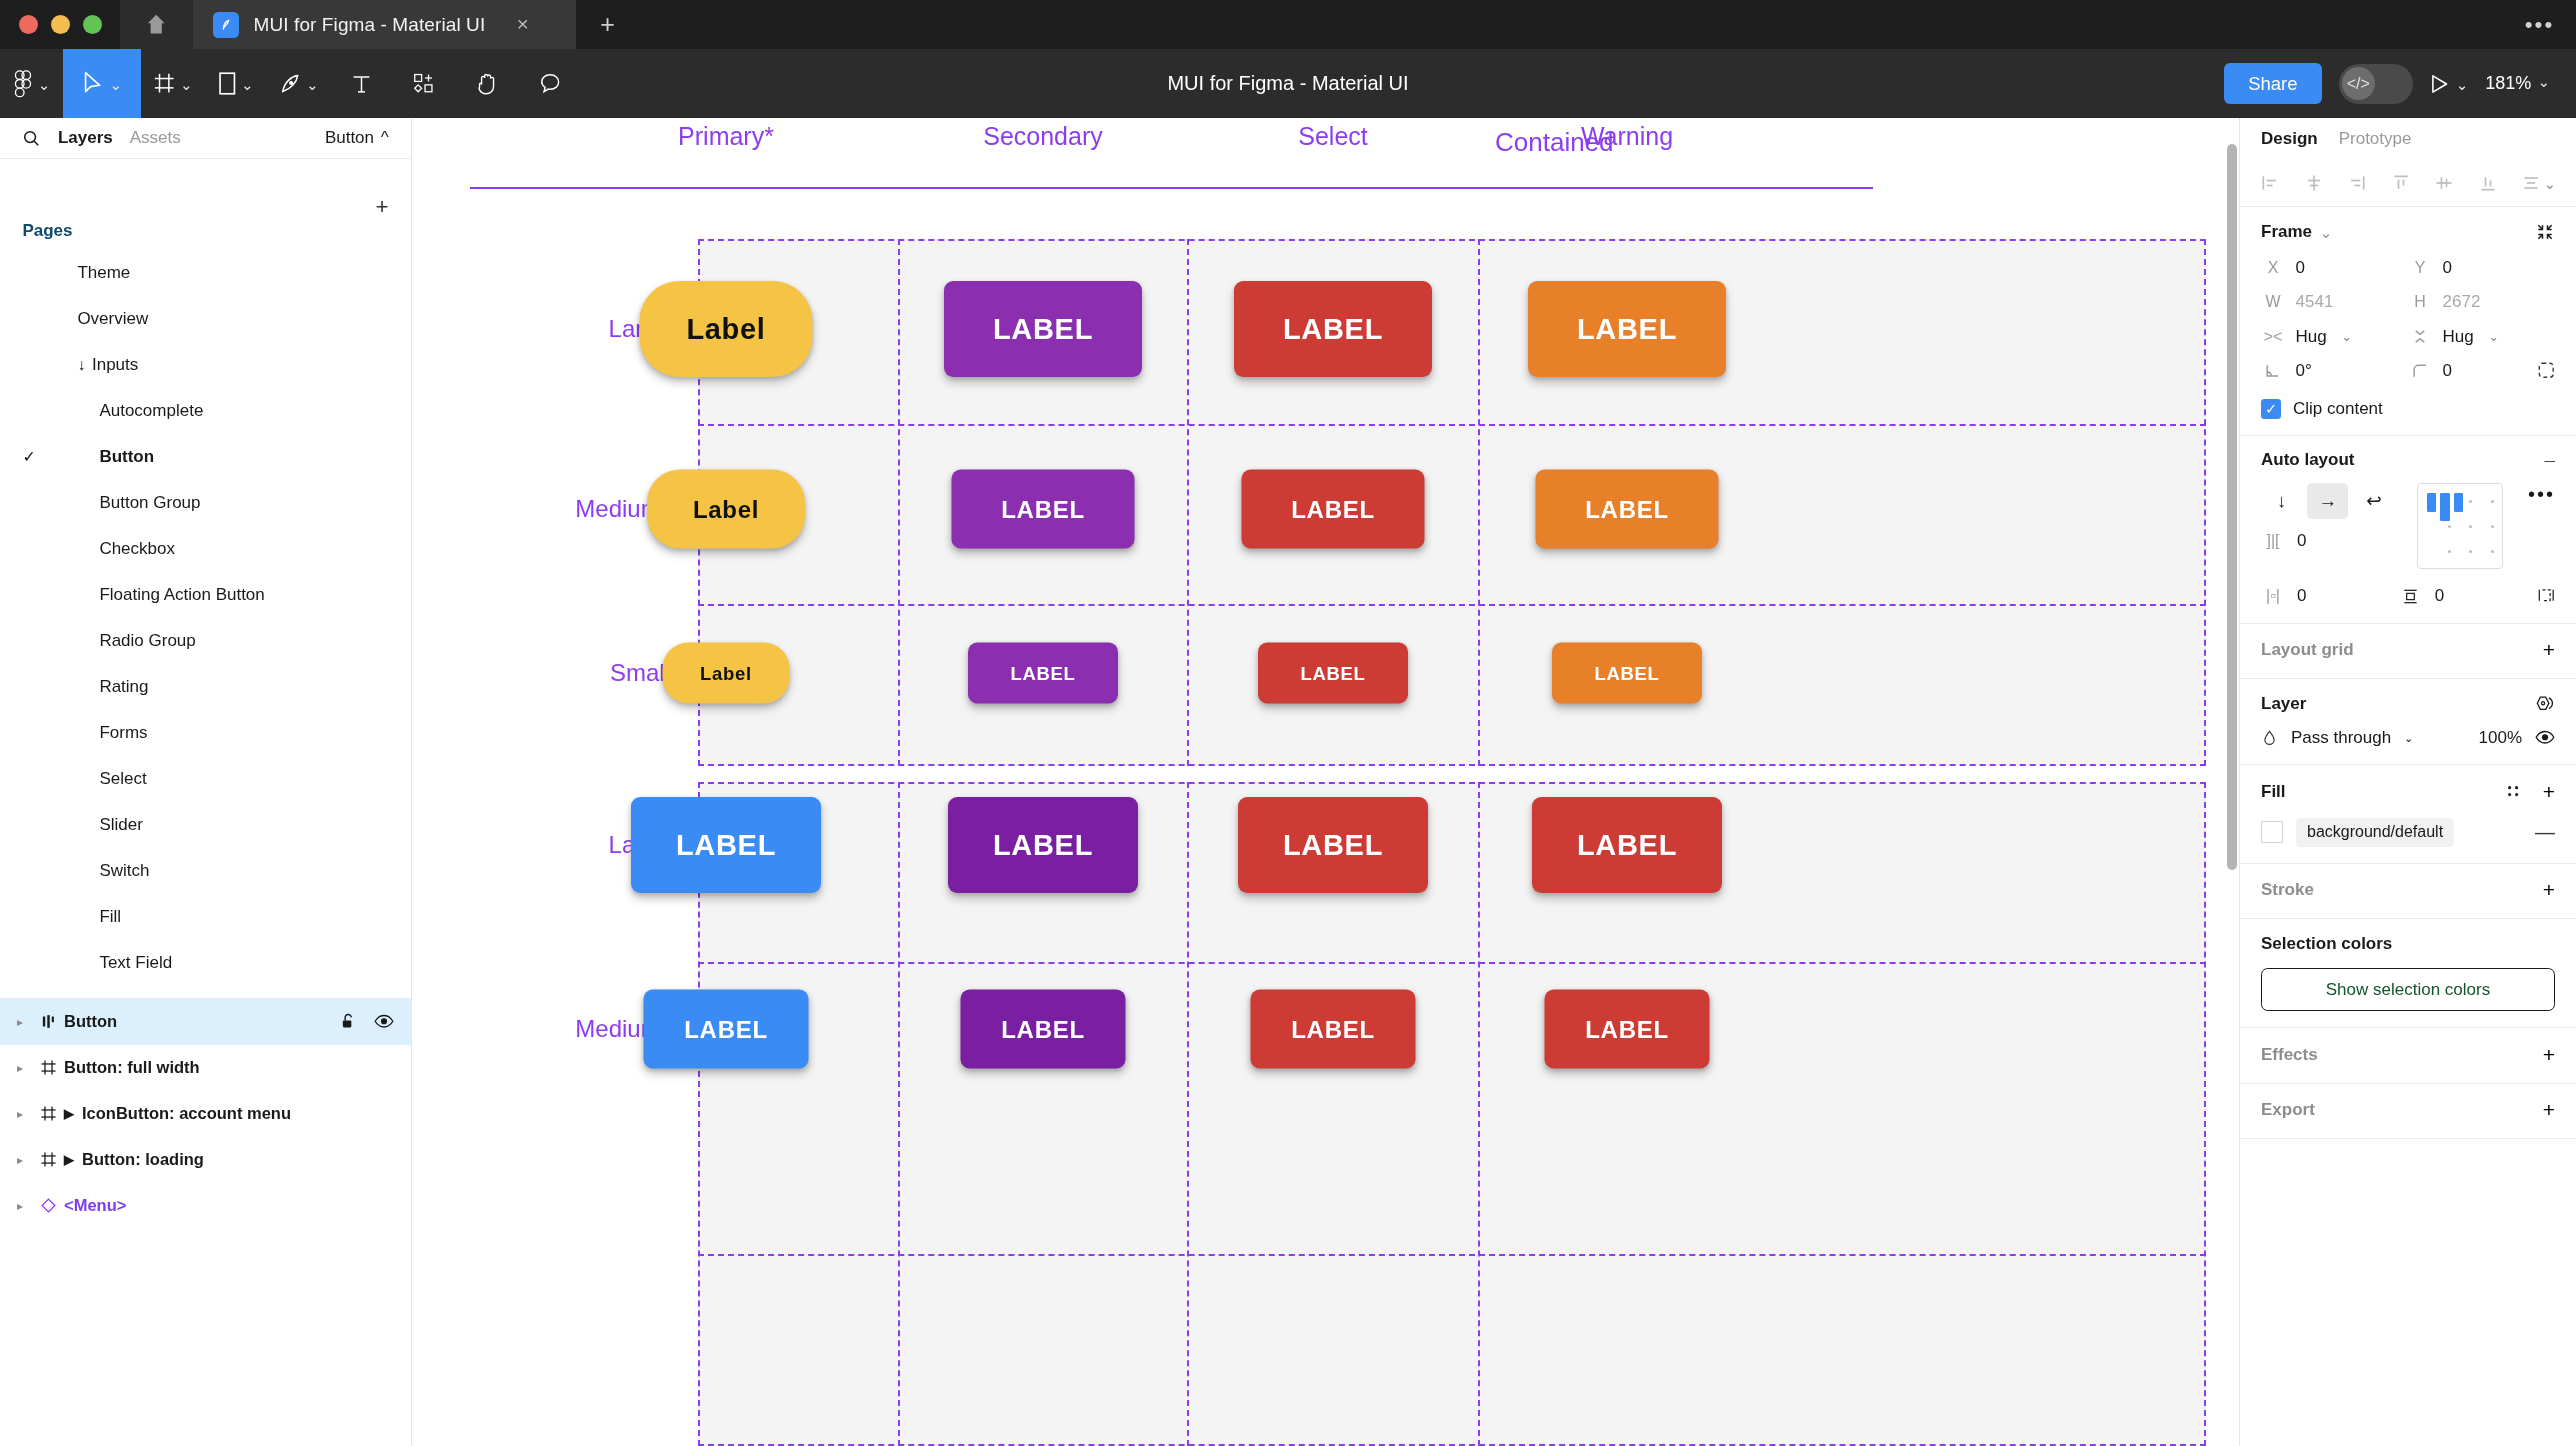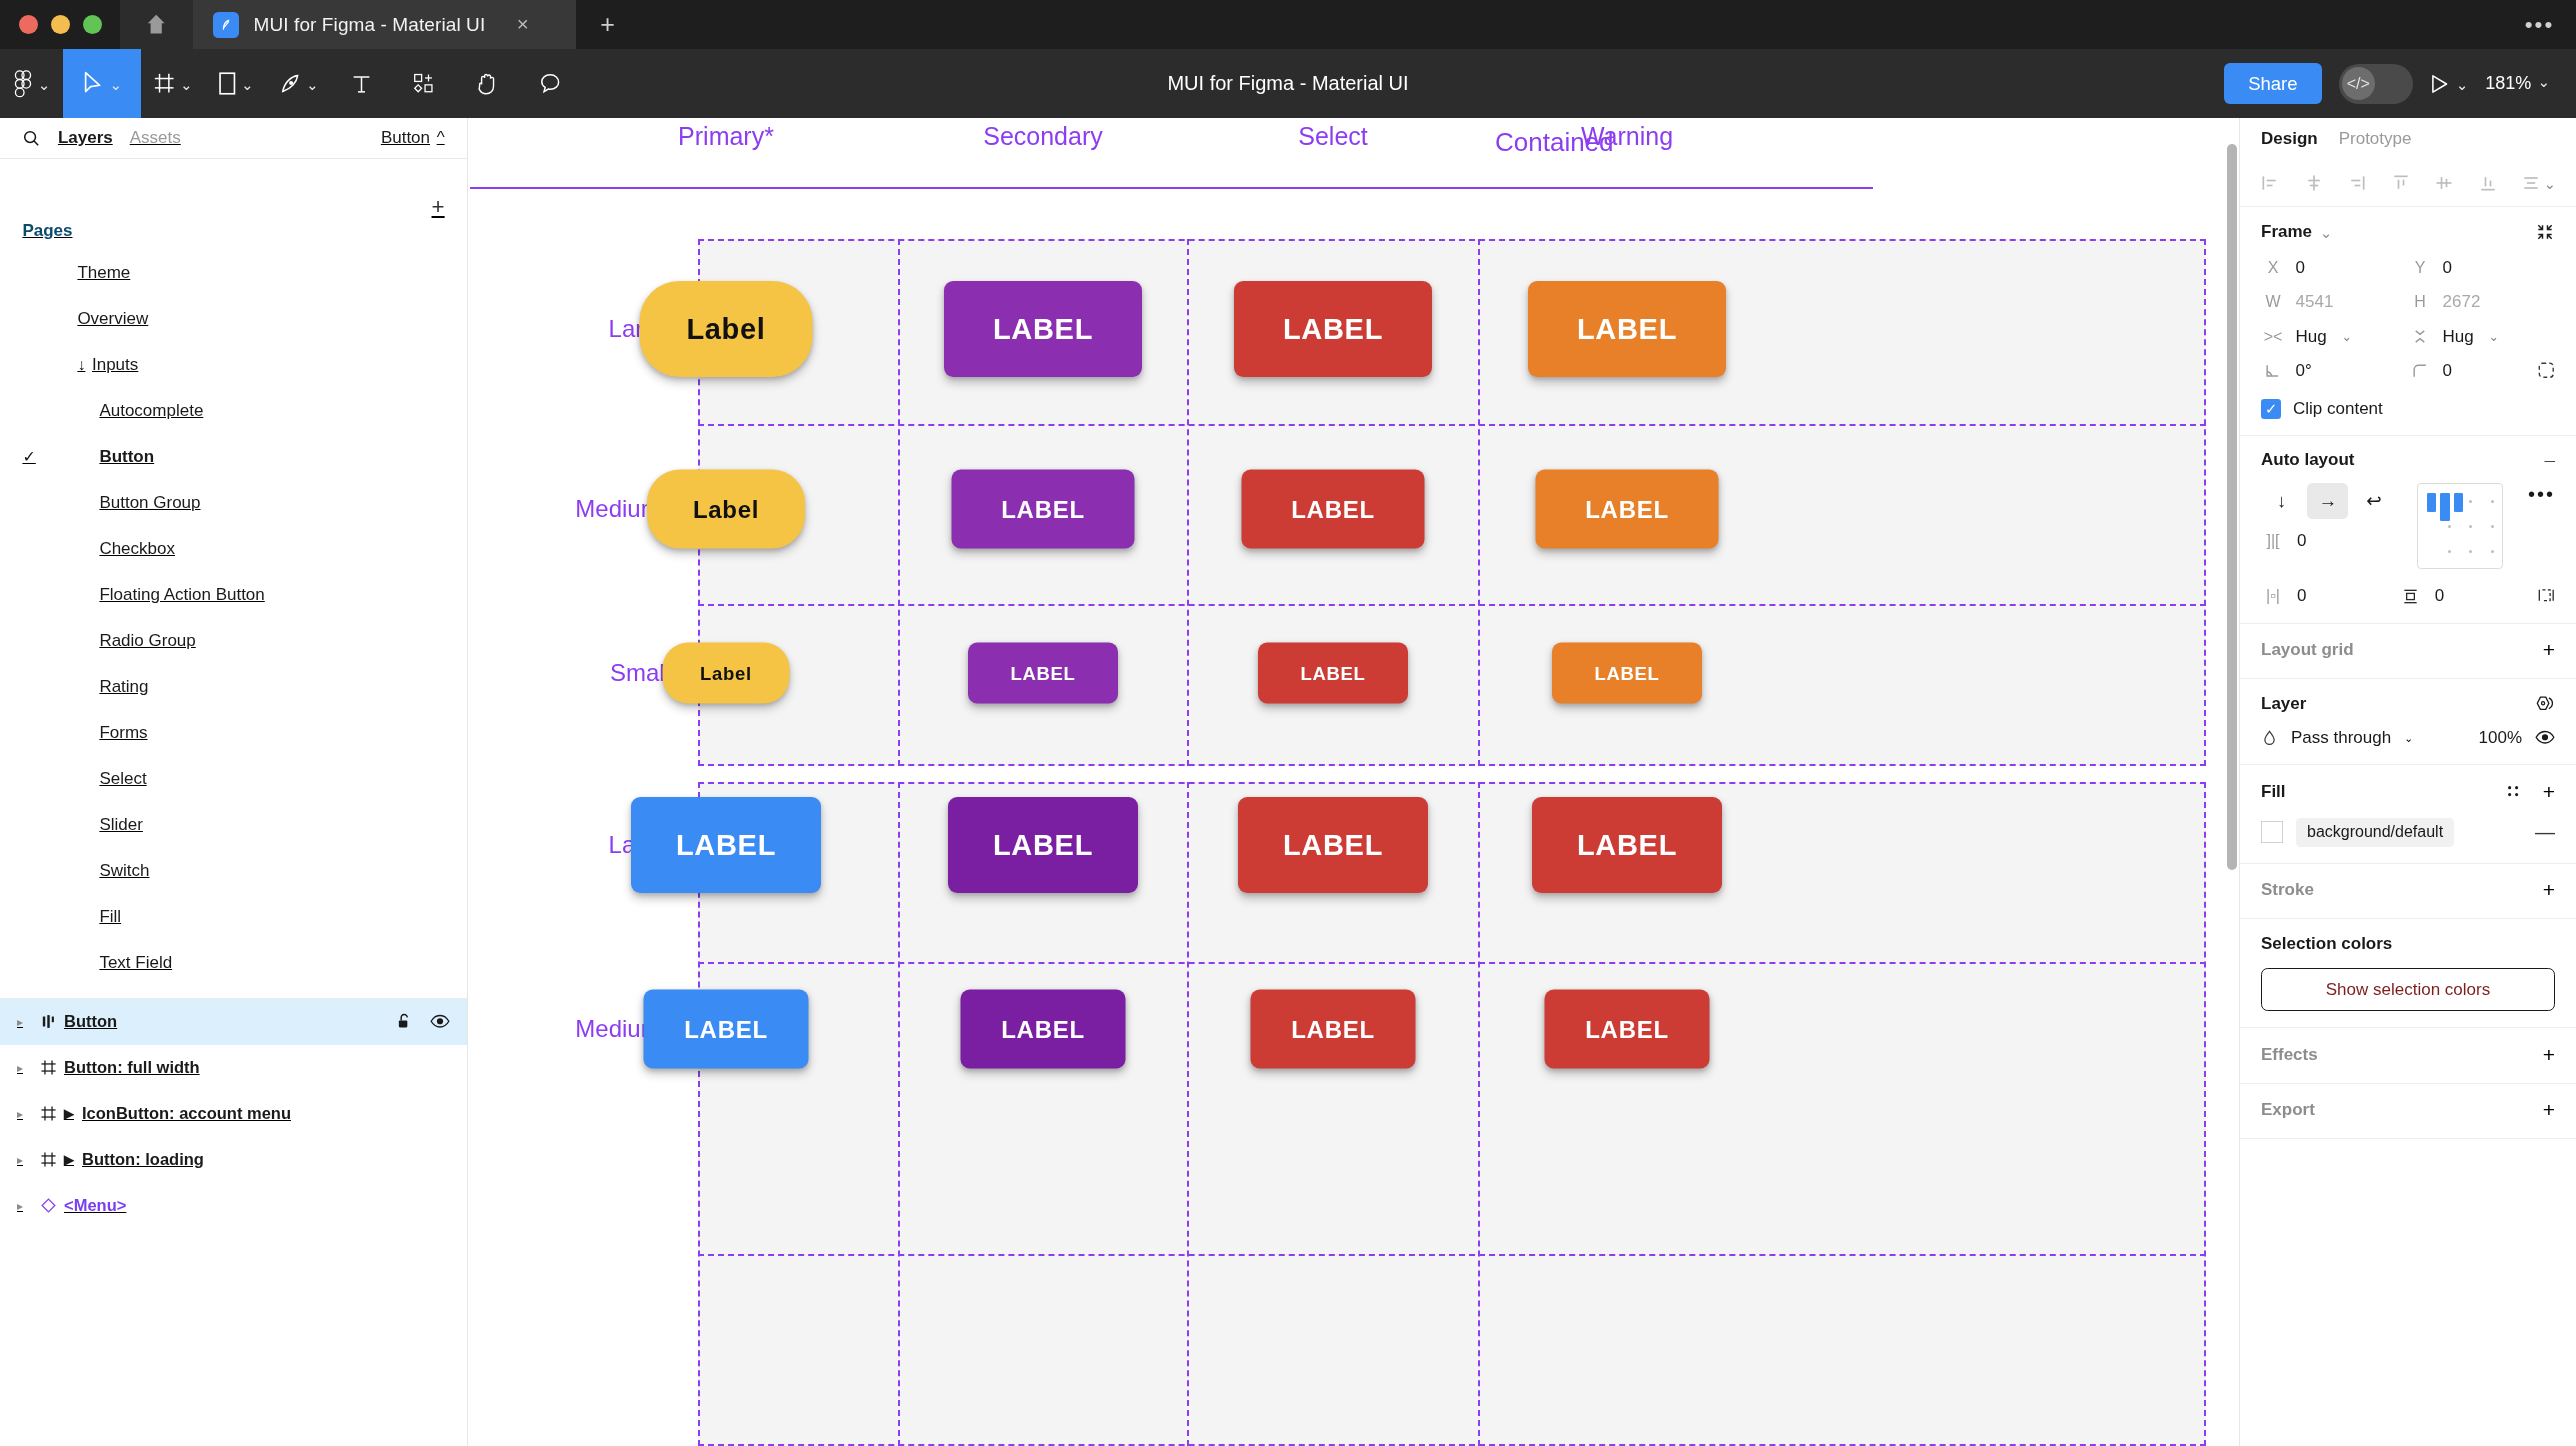--- a/index.html
+++ b/index.html
@@ -96,25 +96,24 @@
     background: #6d6d6d; color: #e2e2e2;
     display: flex; align-items: center; justify-content: center;
     font-size: 16px;
   }
   .play-grp { display: flex; align-items: center; gap: 8px; color: #fff; cursor: pointer; }
   .zoom-grp { display: flex; gap: 6.6px; color: #fff; font-size: 18px; cursor: pointer; }
 
   
   .left-panel {
     position: absolute; top: 118px; left: 0;
-    width: 468px; height: 1328px;
+    width: 412px; height: 1328px;
     background: #ffffff;
     border-right: 1.3px solid #e6e6e6;
     overflow: hidden;
-    text-decoration: underline;
   }
   .lp-head {
     height: 41px; display: flex; align-items: center; gap: 17px;
     padding: 0 22.4px; border-bottom: 1.3px solid #eaeaea;
   }
   .lp-tab { font-size: 17px; color: #9a9a9a; cursor: pointer; }
   .lp-tab.active { color: #1a1a1a; font-weight: 700; }
   .lp-head-right { margin-left: auto; display: flex; align-items: center; gap: 6.6px;
                    font-size: 17px; color: #1a1a1a; cursor: pointer; }
 
@@ -262,21 +261,21 @@
   .token {
     background: #f1f1f1; border-radius: 4.6px; padding: 5.3px 10.6px;
     font-size: 16px; color: #1a1a1a;
   }
   .minus { margin-left: auto; font-size: 20px; color: #3a3a3a; cursor: pointer; }
 
   .btn-outline {
     margin-top: 14.5px; width: 100%;
     border: 1.3px solid #1a1a1a; border-radius: 6.6px;
     padding: 10.6px 0; text-align: center;
-    font-size: 17px; color: #7f1d1d; background: #fff; cursor: pointer;
+    font-size: 17px; color: #14532d; background: #fff; cursor: pointer;
   }
   .icon-muted { color: #8d8d8d; }
 </style>
 </head>
 <body>
 
 <div class="titlebar">
   <div class="traffic">
     <div class="dot red"></div>
     <div class="dot yellow"></div>

